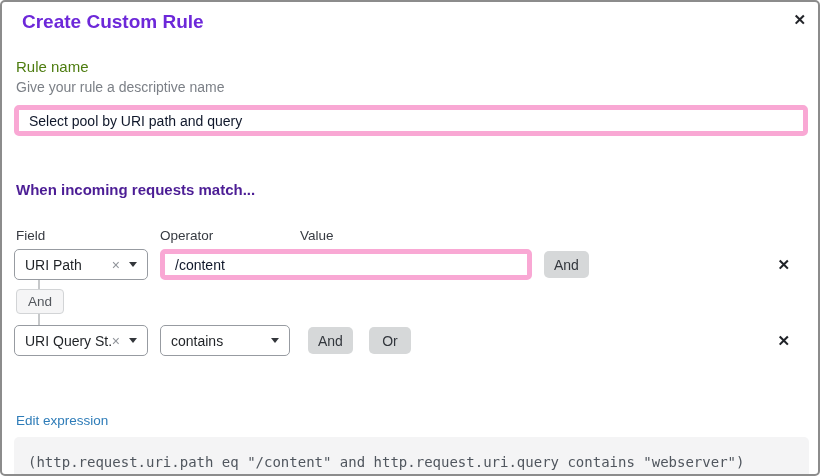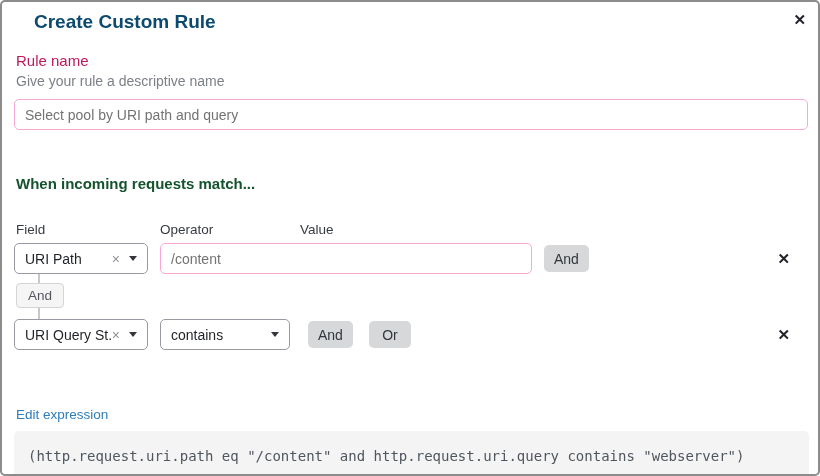--- a/index.html
+++ b/index.html
@@ -13,41 +13,41 @@
   .modal {
     position: relative;
     width: 820px; height: 476px;
     border: 2px solid #8c8c8c;
     border-radius: 5px;
     background: #fff;
     padding: 0 12px;
     overflow: hidden;
   }
   .modal-title {
-    margin: 9px 0 0 20px;
+    margin: 9px 0 0 8px;
     font-size: 19px; line-height: 22px;
-    font-weight: bold; color: #0c4a6e;
+    font-weight: bold; color: #6d28d9;
   }
   .close-btn {
     position: absolute; top: 6px; right: 8px;
     background: none; border: none; padding: 4px;
     font-size: 15px; font-weight: bold; color: #23252a;
     cursor: pointer; line-height: 1;
     font-family: "Liberation Sans", sans-serif;
   }
-  .rule-name-label { margin: 18px 0 0 2px; font-size: 15px; line-height: 19px; color: #be185d; }
+  .rule-name-label { margin: 24px 0 0 2px; font-size: 15px; line-height: 19px; color: #4d7c0f; }
   .rule-name-helper { margin: 3px 0 0 2px; font-size: 14px; line-height: 17px; color: #7c8087; }
   .text-input {
     display: block; height: 31px;
-    border: 1px solid #f9a8d4; border-radius: 5px;
-    padding: 0 10px; font-size: 14px; color: #737373;
+    border: 5px solid #f9a8d4; border-radius: 5px;
+    padding: 0 10px; font-size: 14px; color: #0f172a;
     background: #fff; font-family: "Liberation Sans", sans-serif;
   }
   .rule-name-input { margin-top: 9px; width: 794px; }
-  .section-heading { margin: 44px 0 0 2px; font-size: 15px; line-height: 19px; font-weight: bold; color: #14532d; }
+  .section-heading { margin: 44px 0 0 2px; font-size: 15px; line-height: 19px; font-weight: bold; color: #4c1d95; }
   .col-labels { display: flex; margin: 28px 0 0 2px; font-size: 13.5px; line-height: 17px; color: #363a41; }
   .col-field { width: 144px; }
   .col-operator { width: 140px; }
   .match-row { display: flex; align-items: center; margin-top: 5px; height: 31px; }
   .row-2 { margin-top: 0; }
   .select-box {
     display: flex; align-items: center; height: 31px;
     border: 1px solid #979ba1; border-radius: 5px;
     padding: 0 10px; background: #fff; cursor: pointer;
   }

